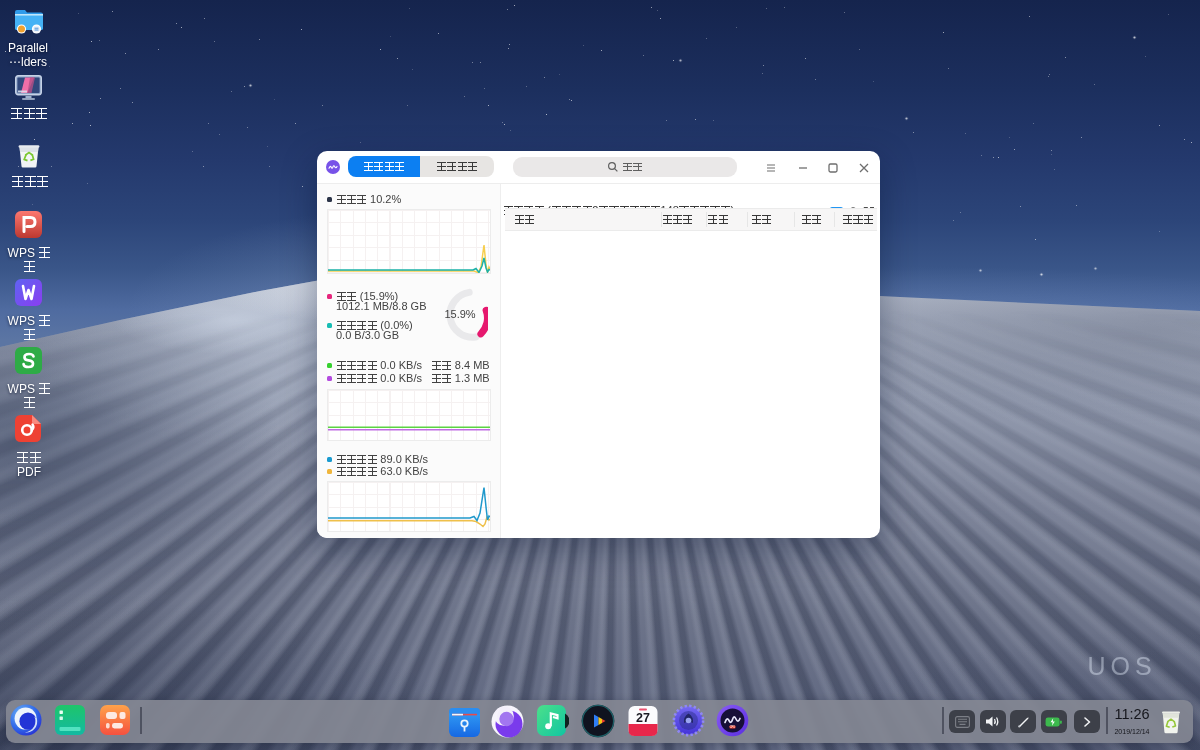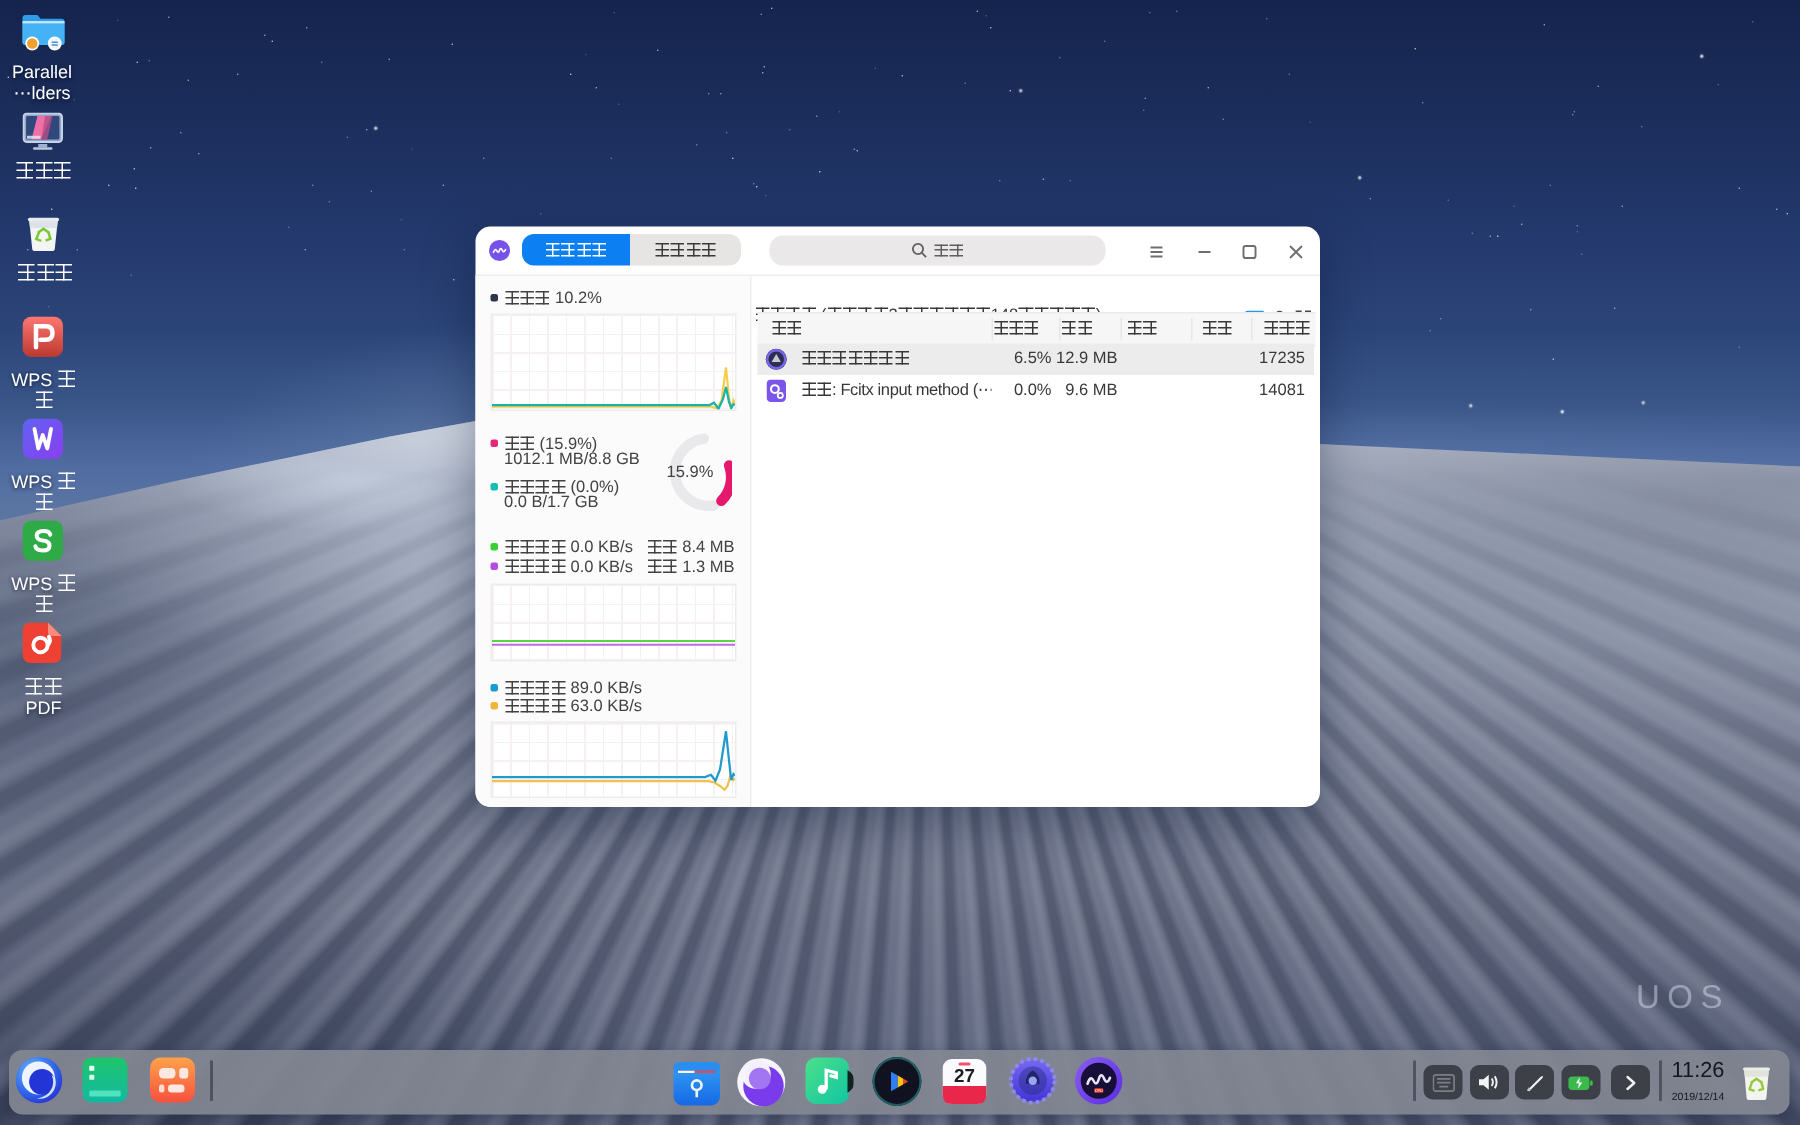--- a/index.html
+++ b/index.html
@@ -20,21 +20,21 @@
 radial-gradient(ellipse 700px 300px at 1220px 850px,rgba(33,40,64,0.42),rgba(33,40,64,0) 75%),
 radial-gradient(ellipse 520px 130px at 1150px 330px,rgba(70,78,100,0.26),rgba(70,78,100,0) 75%),
 linear-gradient(to bottom,#bfc6d3 266px,#a2aabc 320px,#929aae 400px,#7e859a 500px,#6c7389 620px,#5e6680 750px);}
 #ripples{position:absolute;left:0;top:0;width:1200px;height:750px;
 clip-path:polygon(0px 347px,120px 320px,260px 291px,370px 271px,440px 266px,530px 273px,700px 287px,900px 297px,1050px 304px,1200px 311px,1200px 750px,0px 750px);
 background:
 repeating-conic-gradient(from 97.3deg at 620px 205px,rgba(228,233,243,0) 0deg 1.1deg,rgba(228,233,243,0.10) 1.6deg 2.1deg,rgba(228,233,243,0) 2.6deg 3.2deg),
 repeating-conic-gradient(from 96deg at 620px 205px,rgba(24,32,55,0) 0deg 1.2deg,rgba(24,32,55,0.30) 1.8deg 2.4deg,rgba(24,32,55,0) 3.2deg);
 -webkit-mask-image:linear-gradient(to bottom,transparent 310px,rgba(0,0,0,0.3) 370px,rgba(0,0,0,0.55) 460px,rgba(0,0,0,0.9) 550px,#000 615px);
 mask-image:linear-gradient(to bottom,transparent 310px,rgba(0,0,0,0.3) 370px,rgba(0,0,0,0.55) 460px,rgba(0,0,0,0.9) 550px,#000 615px);}
-#uos{position:absolute;left:1080px;top:652px;width:84px;text-align:center;color:rgba(222,230,244,0.45);font-size:22px;letter-spacing:5px;font-weight:400;}
+#uos{position:absolute;left:1080px;top:652px;width:84px;text-align:center;color:rgba(222,230,244,0.45);font-size:25px;letter-spacing:5px;font-weight:400;}
 
 
 .z{display:inline-block;width:0.84em;height:0.78em;margin:0 0.05em;vertical-align:-5%;
 background-image:linear-gradient(currentColor,currentColor),linear-gradient(currentColor,currentColor),linear-gradient(currentColor,currentColor),linear-gradient(currentColor,currentColor);
 background-repeat:no-repeat;
 background-size:100% 1px,100% 1px,100% 1px,1px 100%;
 background-position:0 0,0 50%,0 100%,55% 0;}
 i{font-style:normal;}
 
 
@@ -208,21 +208,21 @@
 
     <div class="slabel" style="top:9px"><span class="dot" style="background:#2c3549"></span><i class="z"></i><i class="z"></i><i class="z"></i> 10.2%</div>
     <svg class="chart" style="top:25px;height:63px" width="162" height="63" viewBox="0 0 162 63">
       <path d="M0,61 H146 L150,62.5 L153,57 L156,35 L158,55 L159.5,62.5 L161,57 L162,59" fill="none" stroke="#f6ce4e" stroke-width="1.5"></path>
       <path d="M0,60 H145 L148,58.5 L151,62.5 L154,56 L156,48 L158,58 L159.5,62 L161,59.5 L162,60" fill="none" stroke="#1bb1a8" stroke-width="1.5"></path>
     </svg>
 
     <div class="slabel" style="top:106px"><span class="dot" style="background:#e6267d"></span><i class="z"></i><i class="z"></i> (15.9%)</div>
     <div class="slabel" style="top:116px;left:19px">1012.1 MB/8.8 GB</div>
     <div class="slabel" style="top:135px"><span class="dot" style="background:#18bdb4"></span><i class="z"></i><i class="z"></i><i class="z"></i><i class="z"></i> (0.0%)</div>
-    <div class="slabel" style="top:145px;left:19px">0.0 B/1.7 GB</div>
+    <div class="slabel" style="top:145px;left:19px">0.0 B/3.0 GB</div>
     <svg style="position:absolute;left:118px;top:104px" width="53" height="53" viewBox="0 0 53 53">
       <path d="M40.9 49 A22.5 22.5 0 1 1 34.2 4.4" fill="none" stroke="#e9e9eb" stroke-width="7" stroke-linecap="round"></path>
       <path d="M51.1 22.3 A22.5 22.5 0 0 1 45.9 45.9" fill="none" stroke="#e6186e" stroke-width="7" stroke-linecap="round"></path>
       <text x="25" y="30" font-size="11" fill="#424242" text-anchor="middle">15.9%</text>
     </svg>
 
     <div class="slabel" style="top:175px"><span class="dot" style="background:#36d130"></span><i class="z"></i><i class="z"></i><i class="z"></i><i class="z"></i> 0.0 KB/s&nbsp;&nbsp; <i class="z"></i><i class="z"></i> 8.4 MB</div>
     <div class="slabel" style="top:188px"><span class="dot" style="background:#b44be0"></span><i class="z"></i><i class="z"></i><i class="z"></i><i class="z"></i> 0.0 KB/s&nbsp;&nbsp; <i class="z"></i><i class="z"></i> 1.3 MB</div>
     <svg class="chart" style="top:205px;height:50px" width="162" height="50" viewBox="0 0 162 50">
       <path d="M0,37.3 H162" fill="none" stroke="#5bd443" stroke-width="1.4"></path>
@@ -260,42 +260,20 @@
         <span class="vd" style="left:242px"></span>
         <span class="vd" style="left:289px"></span>
         <span class="vd" style="left:329px"></span>
       <div class="cell" style="left:9px"><i class="z"></i><i class="z"></i></div>
       <div class="cell" style="left:140px;width:65px;text-align:center"><i class="z"></i><i class="z"></i><i class="z"></i></div>
       <div class="cell" style="left:192px;width:42px;text-align:center"><i class="z"></i><i class="z"></i></div>
       <div class="cell" style="left:235px;width:43px;text-align:center"><i class="z"></i><i class="z"></i></div>
       <div class="cell" style="left:285px;width:43px;text-align:center"><i class="z"></i><i class="z"></i></div>
       <div class="cell" style="left:333px;width:40px;text-align:center"><i class="z"></i><i class="z"></i><i class="z"></i></div>
     </div>
-    <div class="trow" style="top:45px;background:#ececec;color:#383838">
-      <svg style="position:absolute;left:5px;top:3px" width="15" height="15" viewBox="0 0 15 15">
-          <circle cx="7.5" cy="7.5" r="7" fill="#2b2f56"></circle>
-          <circle cx="7.5" cy="7.5" r="6" fill="none" stroke="#7a66ea" stroke-width="1.6"></circle>
-          <path d="M7.5 4 L10.6 9.4 L4.4 9.4 Z" fill="#c8c8d2"></path>
-        </svg>
-      <div class="cell" style="left:29px"><i class="z"></i><i class="z"></i><i class="z"></i><i class="z"></i><i class="z"></i><i class="z"></i><i class="z"></i></div>
-      <div class="cell num" style="left:130px;width:66px">6.5%</div>
-      <div class="cell num" style="left:196px;width:44px">12.9 MB</div>
-      <div class="cell num" style="left:290px;width:75px">17235</div>
-    </div>
-    <div class="trow" style="top:66px;background:#fff;color:#383838">
-      <svg style="position:absolute;left:6px;top:3px" width="13" height="15" viewBox="0 0 13 15">
-          <rect width="13" height="15" rx="3" fill="#7a55e8"></rect>
-          <circle cx="5.6" cy="6.4" r="2.6" fill="none" stroke="#fff" stroke-width="1.4"></circle>
-          <circle cx="9.2" cy="10.6" r="1.7" fill="none" stroke="#fff" stroke-width="1.2"></circle>
-        </svg>
-      <div class="cell" style="left:29px;width:127px;white-space:nowrap;overflow:hidden;letter-spacing:-0.25px"><i class="z"></i><i class="z"></i>: Fcitx input method&nbsp;(⋯</div>
-      <div class="cell num" style="left:130px;width:66px">0.0%</div>
-      <div class="cell num" style="left:196px;width:44px">9.6 MB</div>
-      <div class="cell num" style="left:290px;width:75px">14081</div>
-    </div>
   </div>
 </div>
 
 <div id="dock"></div>
 <svg class="dk" style="left:10px;top:704px" width="32" height="32" viewBox="0 0 32 32">
   <defs>
       <radialGradient id="dl" cx="0.35" cy="0.3" r="0.9">
         <stop offset="0" stop-color="#6db4f7"></stop>
         <stop offset="0.55" stop-color="#2f66e8"></stop>
         <stop offset="1" stop-color="#2317c9"></stop>

